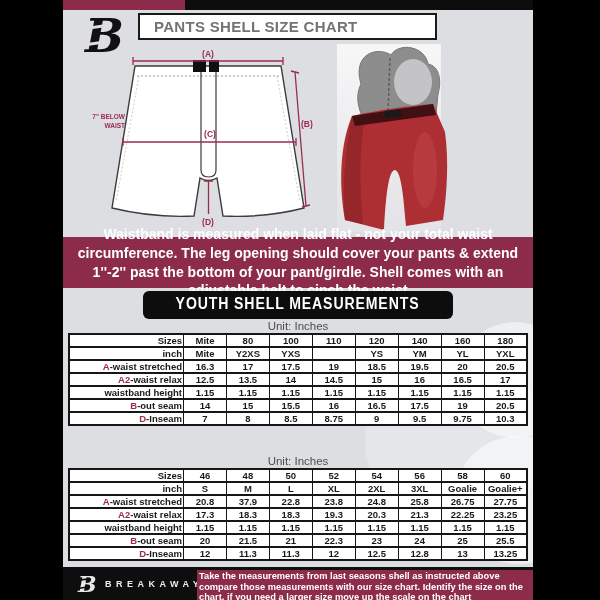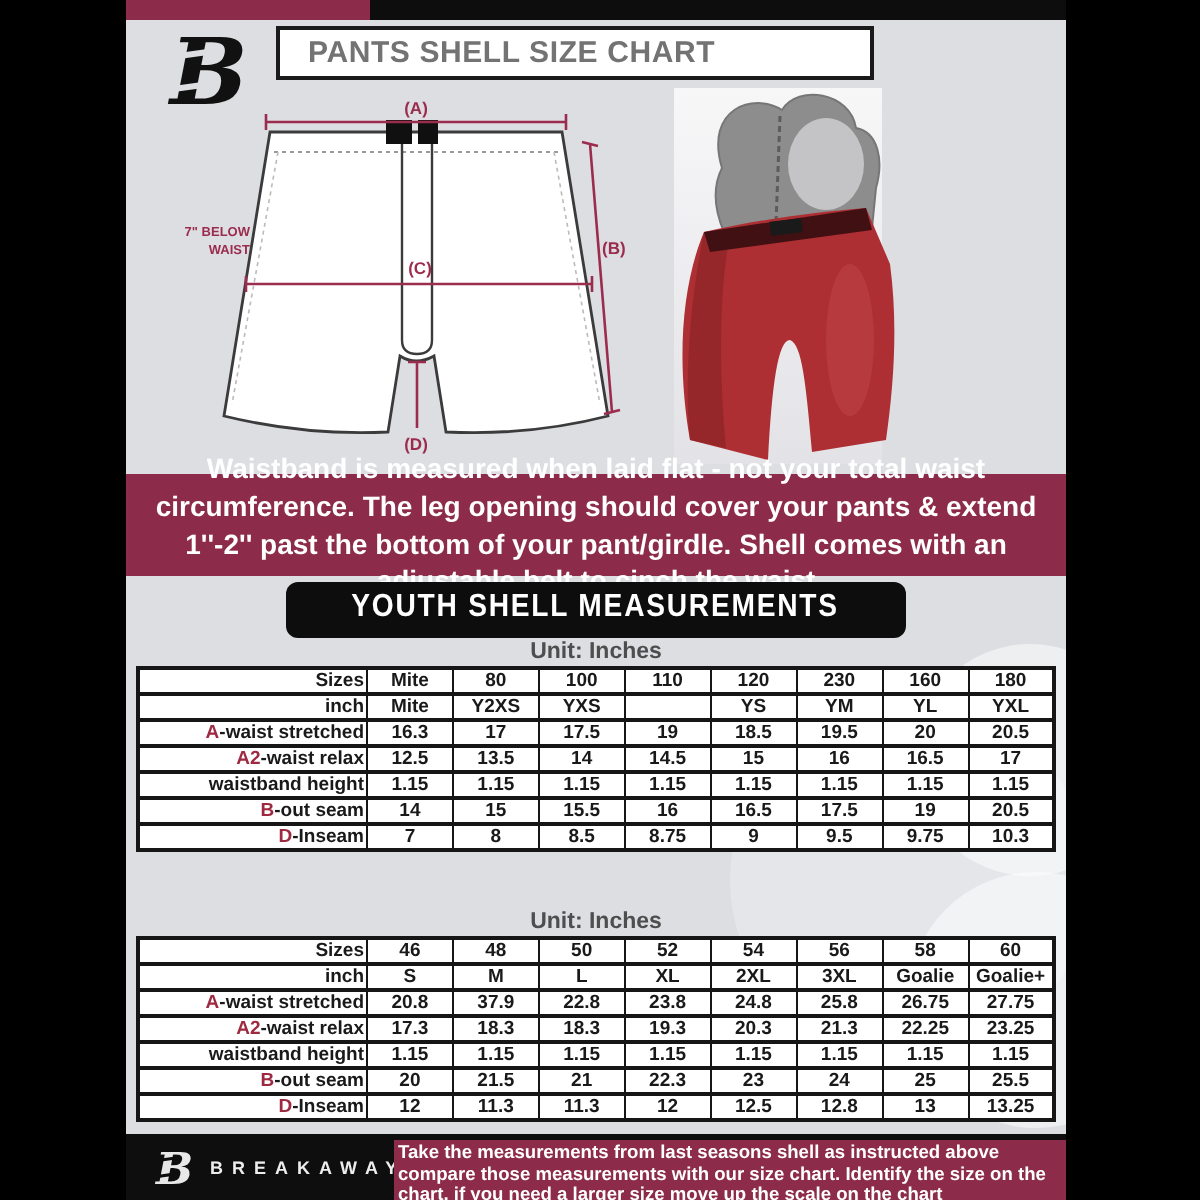--- a/index.html
+++ b/index.html
@@ -37,21 +37,21 @@
   .banner{left:0;top:237px;width:470px;height:51px;background:var(--accent);color:#fff;
           display:flex;align-items:center;justify-content:center;text-align:center;
           font-size:14px;font-weight:bold;line-height:1.33;padding:0 2px;}
 
   
   .section-head{left:0;width:470px;display:flex;justify-content:center;}
   .head-youth{top:291px;} .head-adult{top:425px;}
   .blackbox{background:#0d0d0d;border-radius:6px;padding:4px 16px;height:28px;display:flex;
             }
   .blackbox span{color:#fff;font-size:16px;font-weight:bold;letter-spacing:1px;transform:scaleX(.88);white-space:nowrap;}
-  .unit{left:0;width:470px;text-align:center;font-size:11.5px;font-weight:700;color:#4e4e4e;}
+  .unit{left:0;width:470px;text-align:center;font-size:11.5px;font-weight:400;color:#4e4e4e;}
   .unit-youth{top:320px;} .unit-adult{top:455px;}
 
   
   table.meas{border-collapse:collapse;table-layout:fixed;width:460px;background:#fff;
              border:2px solid #161616;}
   .tbl-youth{left:5px;top:333px;} .tbl-adult{left:5px;top:468px;}
   table.meas td{border-top:2px solid #161616;border-bottom:2px solid #161616;
                 border-left:1px solid #161616;border-right:1px solid #161616;
                 height:10.6px;font-size:9.5px;font-weight:bold;text-align:center;color:#191919;
                 overflow:hidden;white-space:nowrap;padding:0 1px;}
@@ -145,21 +145,21 @@
   <div class="abs unit unit-youth">Unit: Inches</div>
   <table class="abs meas tbl-youth">
     <tbody>
         <tr>
           <td class="lbl">Sizes</td>
           <td>Mite</td>
           <td>80</td>
           <td>100</td>
           <td>110</td>
           <td>120</td>
-          <td>230</td>
+          <td>140</td>
           <td>160</td>
           <td>180</td>
         </tr>
         <tr>
           <td class="lbl">inch</td>
           <td>Mite</td>
           <td>Y2XS</td>
           <td>YXS</td>
           <td></td>
           <td>YS</td>

